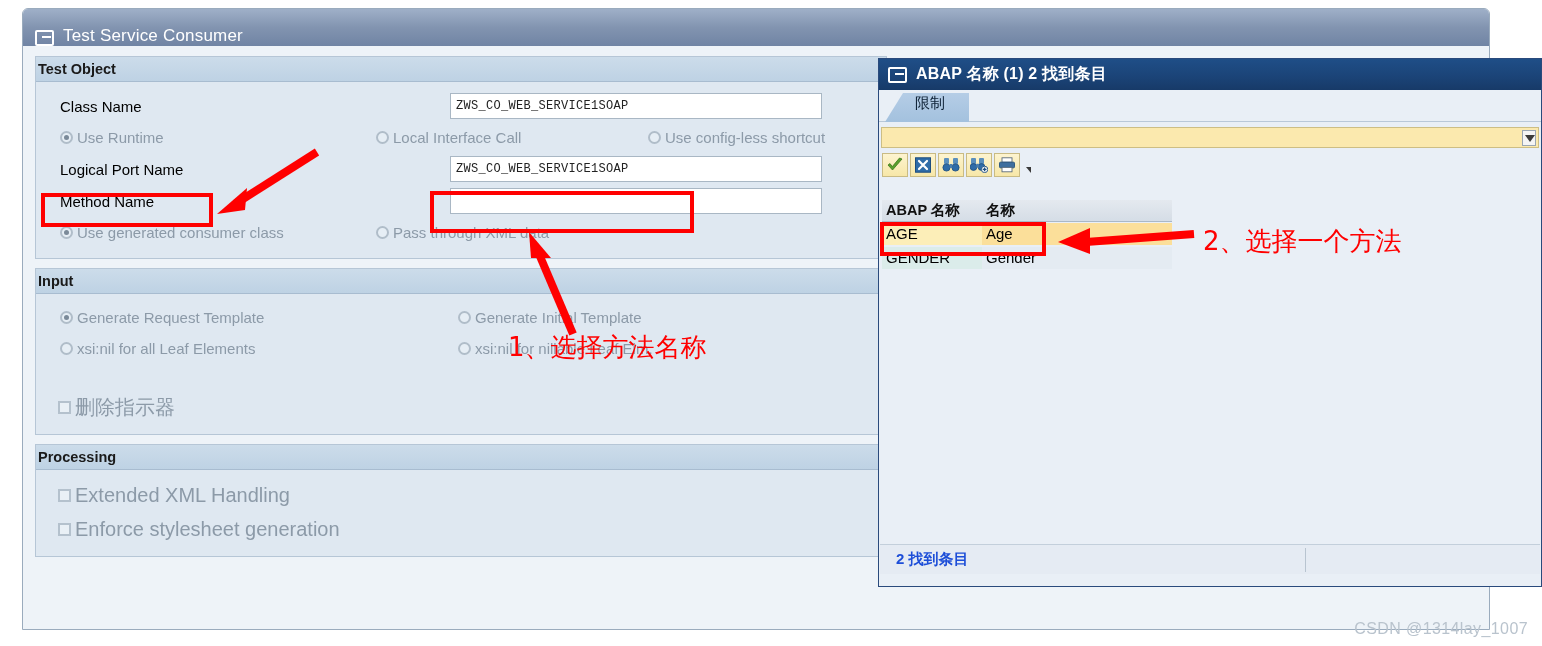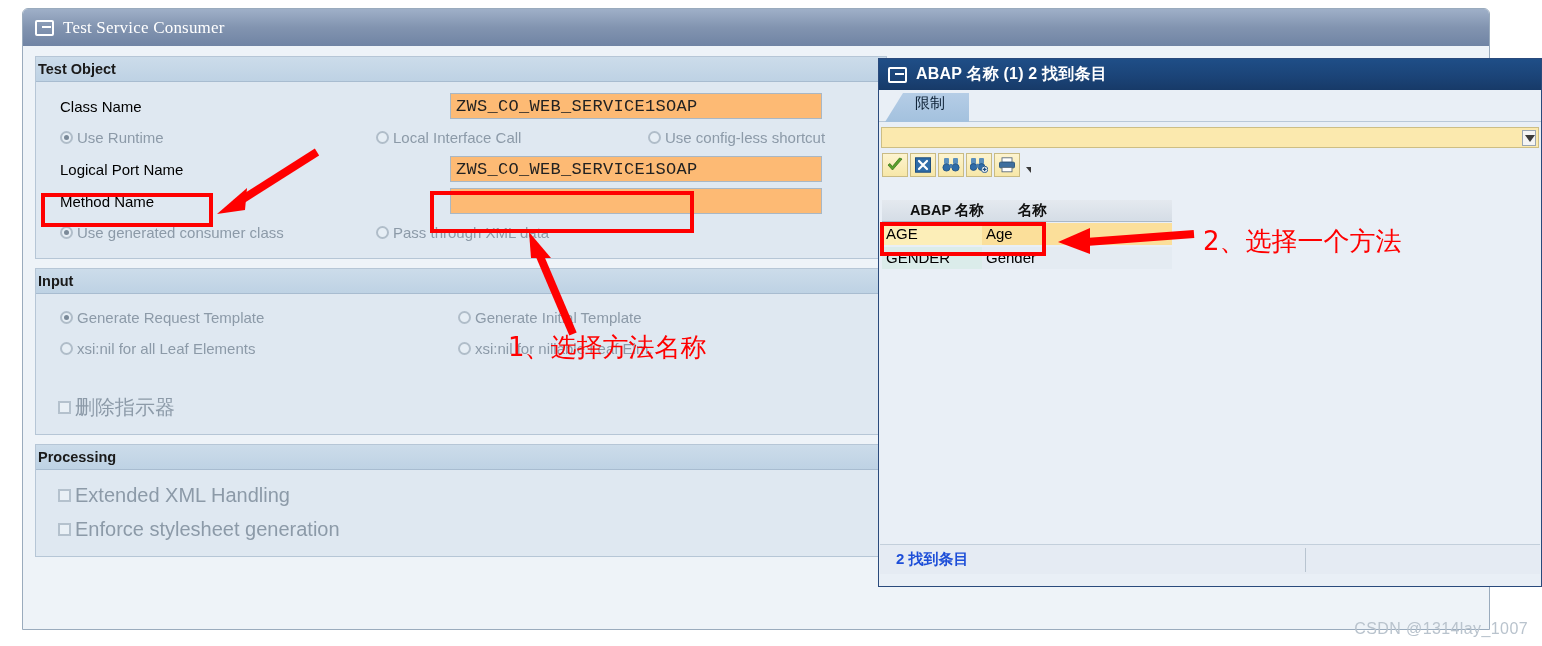--- a/index.html
+++ b/index.html
@@ -29,24 +29,23 @@
     border-top-left-radius: 6px;
     border-top-right-radius: 6px;
     box-sizing: border-box;
   }
   #main-titlebar {
     height: 37px;
     background: linear-gradient(to bottom, #9fb0c8 0%, #8294b0 50%, #7084a4 100%);
     border-top-left-radius: 5px;
     border-top-right-radius: 5px;
     display: flex;
-    align-items: center;
+    align-items: flex-end;
     padding-left: 12px;
     box-sizing: border-box;
-    font-family: Liberation Serif, serif;
   }
   .win-icon {
     width: 19px;
     height: 16px;
     border: 2px solid #ffffff;
     border-radius: 2px;
     position: relative;
     margin-right: 9px;
     flex: none;
     box-sizing: border-box;
@@ -107,25 +106,25 @@
     box-sizing: border-box;
   }
   .field-label {
     width: 390px;
     font-size: 15px;
     color: #000000;
     flex: none;
   }
   .text-input {
     height: 26px;
-    background: #fdba74;
+    background: #ffffff;
     border: 1px solid #a9b7c4;
     box-sizing: border-box;
     font-family: "Liberation Mono", "DejaVu Sans Mono", monospace;
-    font-size: 17px;
+    font-size: 12px;
     color: #222222;
     padding: 0 5px;
     display: flex;
     align-items: center;
     letter-spacing: 0.3px;
   }
   .input-wide { width: 372px; }
 
   
   .radio-row {
@@ -331,21 +330,20 @@
     box-sizing: border-box;
   }
   .th {
     font-size: 14.5px;
     font-weight: bold;
     color: #101010;
     padding-left: 4px;
     box-sizing: border-box;
     white-space: nowrap;
     overflow: hidden;
-    margin-left: 24px;
   }
   .th-1 { width: 100px; }
   .th-2 { width: 190px; }
   .tbl-row {
     display: flex;
     height: 24px;
     align-items: center;
     box-sizing: border-box;
   }
   .tbl-row.selected .td-1 { background: #fceeb8; }

